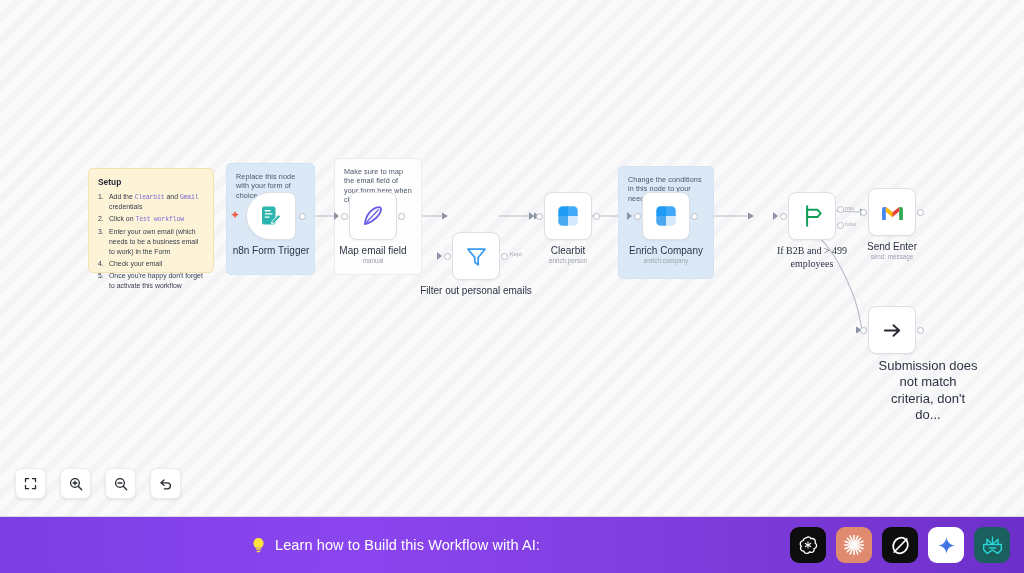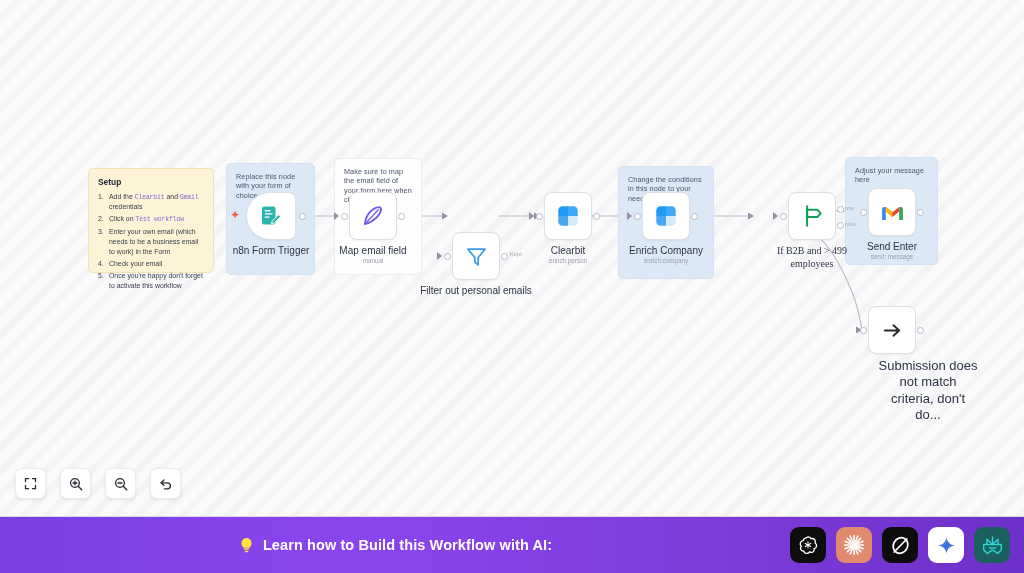--- a/index.html
+++ b/index.html
@@ -208,21 +208,21 @@
   #footer-center {
     flex: 1;
     display: flex;
     align-items: center;
     justify-content: center;
     gap: 8px;
   }
   #cta-text {
     color: #ffffff;
     font-size: 14.5px;
-    font-weight: bold;
+    font-weight: normal;
     letter-spacing: .1px;
   }
   #ai-logos {
     display: flex;
     gap: 10px;
     margin-right: 14px;
   }
   .ai-logo {
     width: 36px; height: 36px;
     border-radius: 9px;
@@ -281,23 +281,20 @@
     </div>
 
     <div class="sticky" style="left:334px; top:158px; width:88px; height:117px; background:#fdfdfd; border:1px solid #ededf0;">
       <div class="sticky-note-text">Make sure to map the email field of your form here when changing it</div>
     </div>
 
     <div class="sticky sticky-blue" style="left:618px; top:166px; width:96px; height:113px;">
       <div class="sticky-note-text">Change the conditions in this node to your needs</div>
     </div>
 
-    <div class="sticky sticky-blue" style="left:845px; top:157px; width:93px; height:108px;">
-      <div class="sticky-note-text">Adjust your message here</div>
-    </div>
 
     <div class="node" style="left:246px; top:192px;">
       <div style="position:absolute;left:-16px;top:17px;color:#f0604d;font-size:12px;line-height:1;">✦</div>
       <div class="node-box trigger">
         <svg width="24" height="24" viewBox="0 0 24 24">
           <rect x="3" y="2.5" width="13.5" height="18" rx="2" fill="#2bb5ae"></rect>
           <rect x="5.6" y="6" width="6" height="1.4" rx=".7" fill="#ffffff"></rect>
           <rect x="5.6" y="9.2" width="8" height="1.4" rx=".7" fill="#ffffff"></rect>
           <rect x="5.6" y="12.4" width="5" height="1.4" rx=".7" fill="#ffffff"></rect>
           <path d="M13.2 17.2 L19.6 10.6 L21.6 12.6 L15.2 19.2 L12.6 19.8 Z" fill="#2bb5ae" stroke="#ffffff" stroke-width="1"></path>

